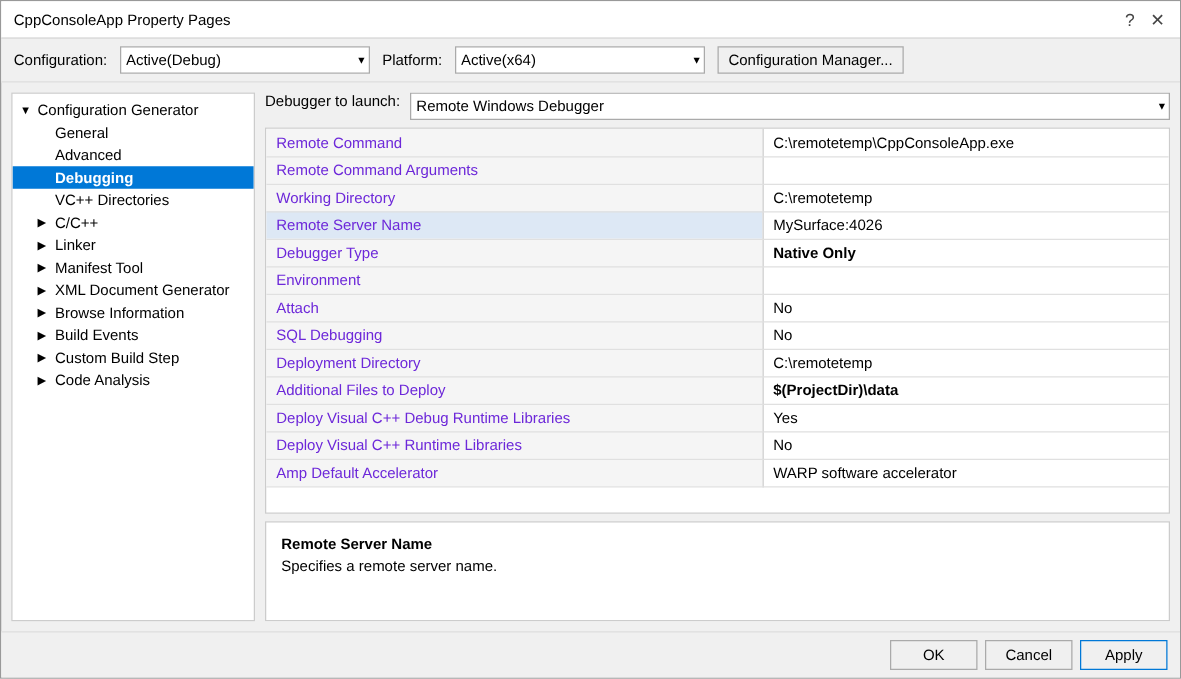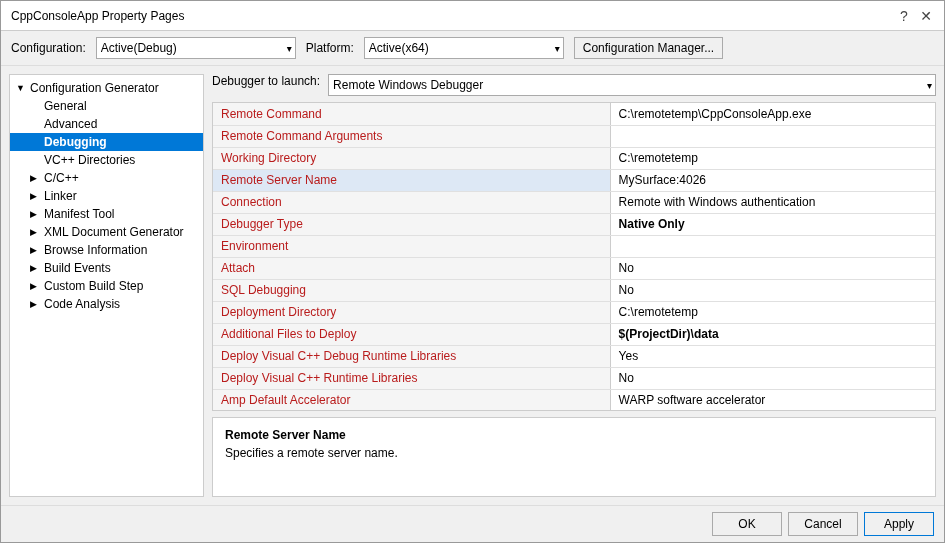--- a/index.html
+++ b/index.html
@@ -196,21 +196,21 @@
       width: 100%;
       border-collapse: collapse;
     }
     .props-table tr td {
       padding: 2px 8px;
       border-bottom: 1px solid #e0e0e0;
       font-size: 12px;
       height: 22px;
     }
     .props-table tr td:first-child {
-      color: #b91c1c;
+      color: #6d28d9;
       width: 55%;
       background: #f5f5f5;
       border-right: 1px solid #ccc;
     }
     .props-table tr td:last-child {
       color: #000;
       background: #fff;
     }
     .props-table tr.highlighted td:first-child {
       background: #dde8f5;
@@ -367,24 +367,20 @@
               </tr>
               <tr>
                 <td>Working Directory</td>
                 <td>C:\remotetemp</td>
               </tr>
               <tr class="highlighted">
                 <td>Remote Server Name</td>
                 <td>MySurface:4026</td>
               </tr>
               <tr>
-                <td>Connection</td>
-                <td>Remote with Windows authentication</td>
-              </tr>
-              <tr>
                 <td>Debugger Type</td>
                 <td class="bold-val">Native Only</td>
               </tr>
               <tr>
                 <td>Environment</td>
                 <td></td>
               </tr>
               <tr>
                 <td>Attach</td>
                 <td>No</td>

